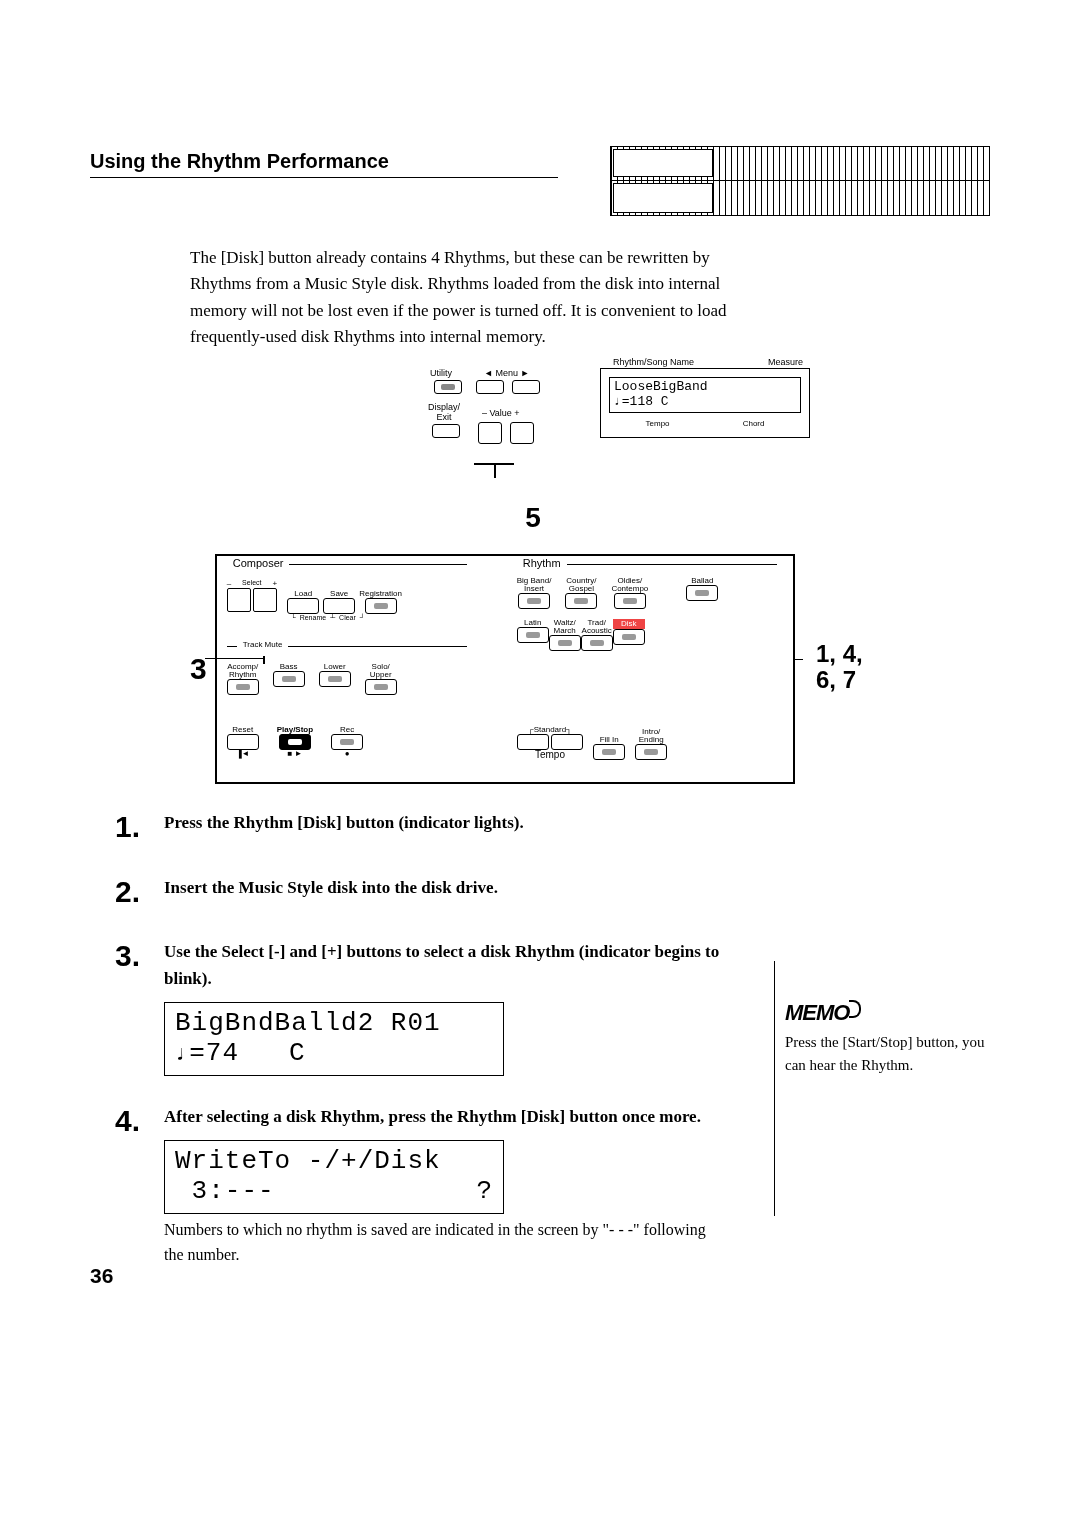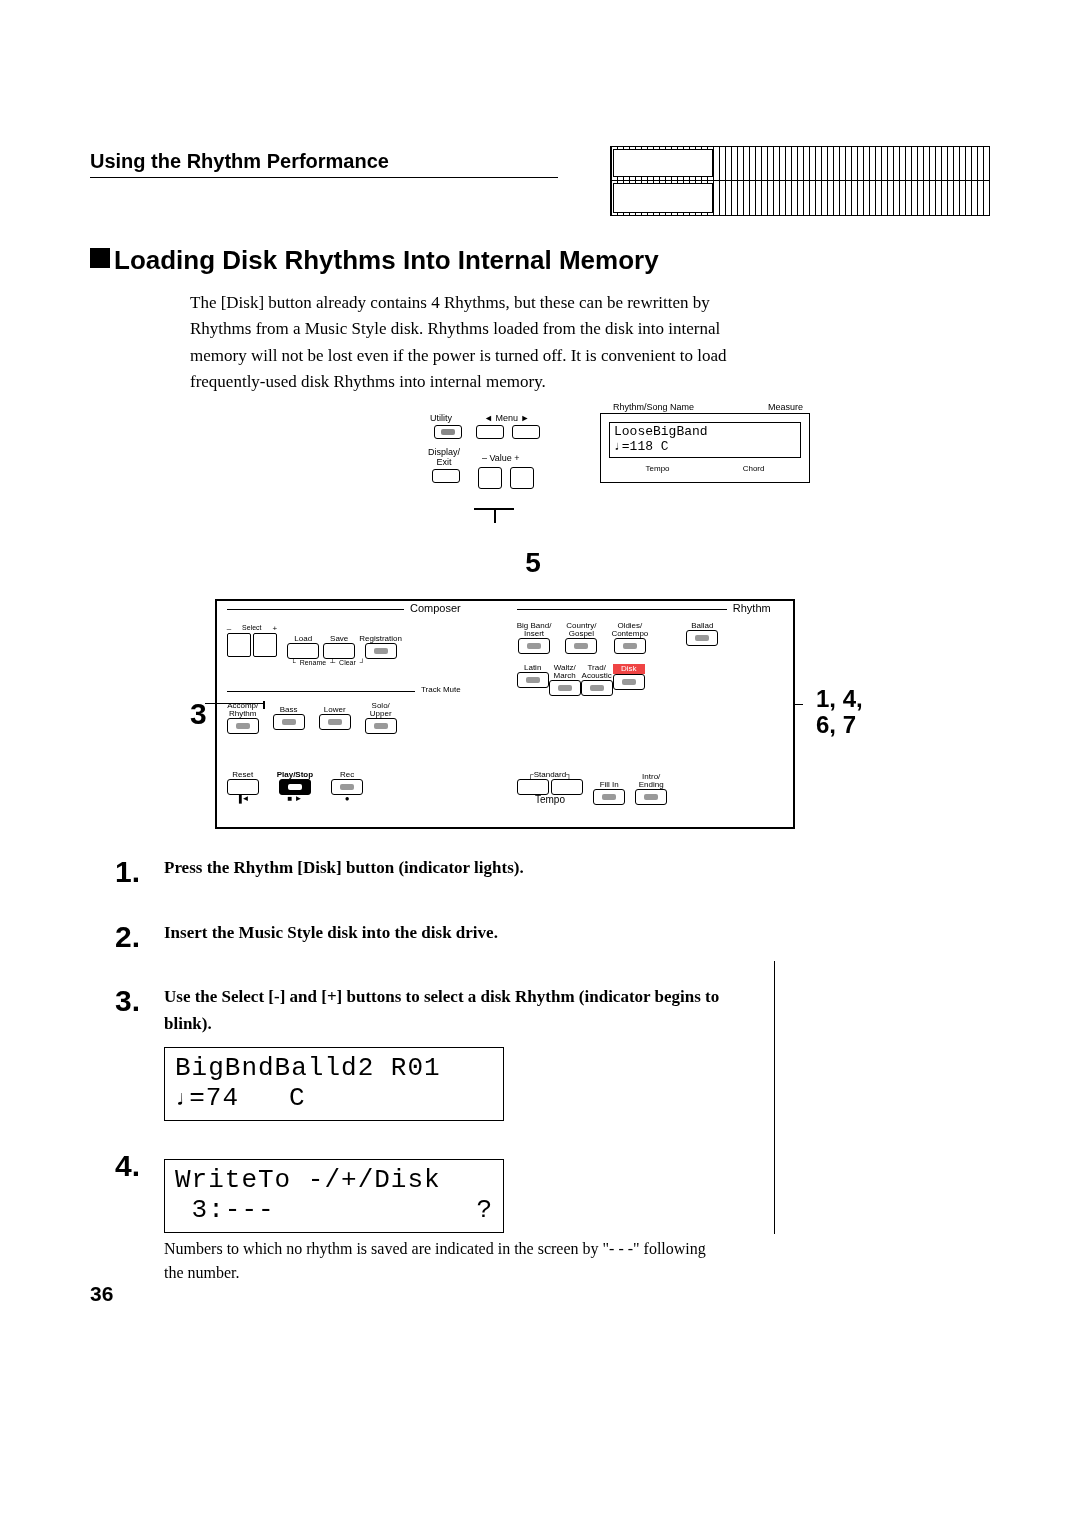--- a/index.html
+++ b/index.html
@@ -126,21 +126,21 @@
   .diagram2 {
     width: 580px; height: 230px;
     border: 2px solid #000;
     position: relative;
     font-family: Arial, sans-serif;
   }
   .d2-section {
     position: absolute;
     font-size: 9px;
   }
-  .d2-title { font-size: 11px; text-align: right; }
+  .d2-title { font-size: 11px; text-align: left; }
   .d2-line { border-top: 1px solid #000; }
   .d2-btn {
     display: inline-block; width: 32px; height: 16px; border: 1.5px solid #000; border-radius: 3px;
     position: relative; background: #fff; vertical-align: middle;
   }
   .d2-btn.ind::before { content:""; position:absolute; left:8px; right:8px; top:4px; bottom:4px; background:#999; border-radius:2px; }
   .d2-btn.filled { background: #000; }
   .d2-btn.filled::before { content:""; position:absolute; left:8px; right:8px; top:4px; bottom:4px; background:#fff; border-radius:2px; }
   .d2-sq { display:inline-block; width:24px; height:24px; border:1.5px solid #000; border-radius:2px; }
   .d2-label { font-size: 8px; display:block; text-align:center; line-height:1; }
@@ -244,23 +244,20 @@
   <div class="header-bar">
     <div class="section-title">Using the Rhythm Performance</div>
     <div class="keyboard-diagram">
       <div class="panel-left"></div>
       <div class="panel-bot"></div>
     </div>
   </div>
 
   <div class="content">
 
-    <div class="h2">
-      <span class="square"></span><span>Loading Disk Rhythms Into Internal Memory</span>
-    </div>
 
     <p class="intro">The [Disk] button already contains 4 Rhythms, but these can be rewritten by Rhythms from a Music Style disk. Rhythms loaded from the disk into internal memory will not be lost even if the power is turned off. It is convenient to load frequently-used disk Rhythms into internal memory.</p>
 
     <div class="diagram-block">
       <div class="diagram1">
         <div class="panel left">
           <span class="label" style="left:0;top:0;">Utility</span>
           <span class="label" style="left:54px;top:0;white-space:pre">◄ Menu ►</span>
           <div style="position:absolute;left:4px;top:12px;"><span class="btn-sm filled"></span></div>
           <div style="position:absolute;left:46px;top:12px;"><span class="btn-sm"></span></div>
@@ -329,21 +326,21 @@
               <span>┴</span>
                 <span>Clear</span>
                 <span>┘</span>
             </div>
           </div>
 
           <div class="d2-section" style="left:10px; top:90px; width:240px;">
             <div class="d2-line" style="position:relative;">
               <div class="d2-title" style="position:absolute; left:10px; right:0; top:-7px; font-size:8px;"><span style="background:#fff;padding:0 6px;">Track Mute</span></div>
             </div>
-            <div style="margin-top:10px;display:flex;gap:14px;align-items:center;">
+            <div style="margin-top:16px;display:flex;gap:14px;">
               <div style="text-align:center;"><span class="d2-label" style="white-space:pre">Accomp/
 Rhythm</span><span class="d2-btn ind"></span></div>
               <div style="text-align:center;"><span class="d2-label">Bass</span><span class="d2-btn ind"></span></div>
               <div style="text-align:center;"><span class="d2-label">Lower</span><span class="d2-btn ind"></span></div>
               <div style="text-align:center;"><span class="d2-label" style="white-space:pre">Solo/
 Upper</span><span class="d2-btn ind"></span></div>
             </div>
           </div>
 
           <div class="d2-section" style="left:10px; top:170px; width:240px;">
@@ -419,32 +416,37 @@
             <div class="row2">
                 <span><span class="note"></span>=<span>74</span></span>
                 <span>C</span>
               </div>
           </div>
         </div>
       </div>
       <div class="step">
         <div class="step-num">4.</div>
         <div class="step-body">
+          <div class="lead">After selecting a disk Rhythm, press the Rhythm [Disk] button once more.</div>
           <div class="lcd-big">
             <div>WriteTo -/+/Disk</div>
             <div style="display:flex;justify-content:space-between;">
                 <span>&nbsp;<span>3:---</span></span>
                 <span>?</span>
               </div>
           </div>
           <div class="plain">Numbers to which no rhythm is saved are indicated in the screen by "- - -" following the number.</div>
         </div>
       </div>
     </div>
 
   </div>
 
   <div class="vline"></div>
 
+  <div class="memo-box">
+    <div class="memo-label">MEMO</div>
+    <div>Press the [Start/Stop] button, you can hear the Rhythm.</div>
+  </div>
 
   <div class="pagenum">36</div>
 
 </div>
 
 </body></html>

